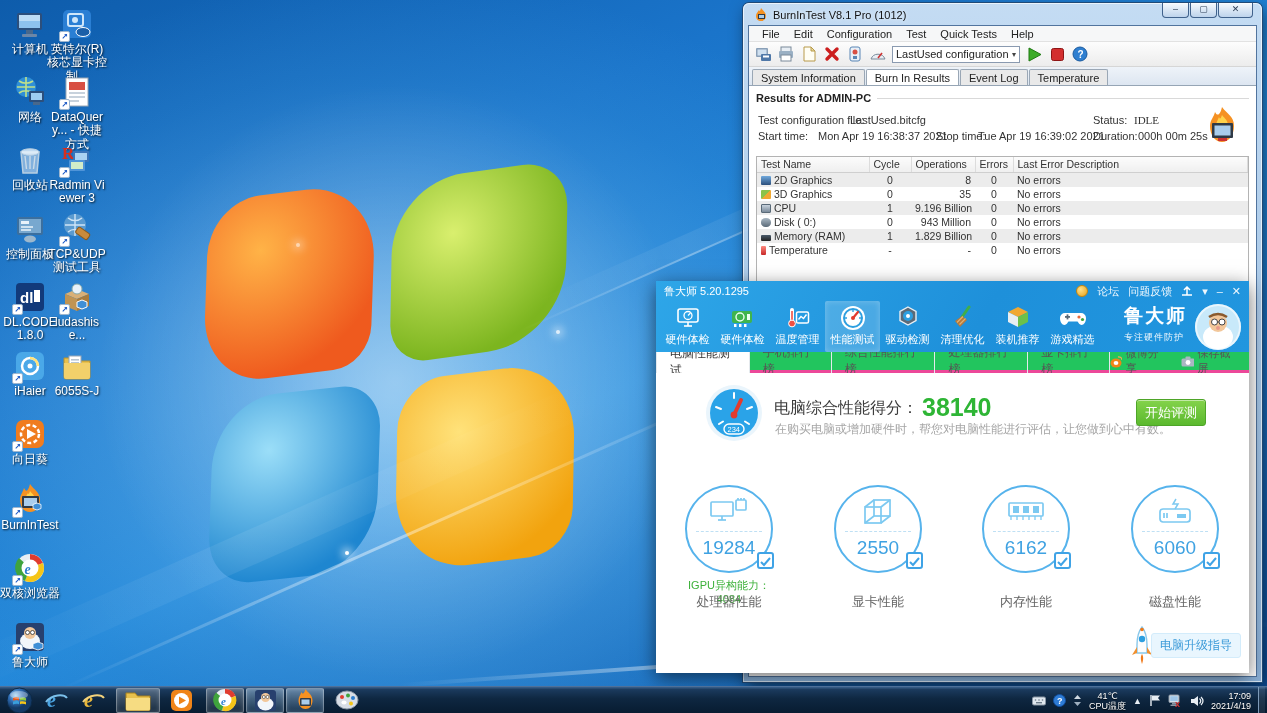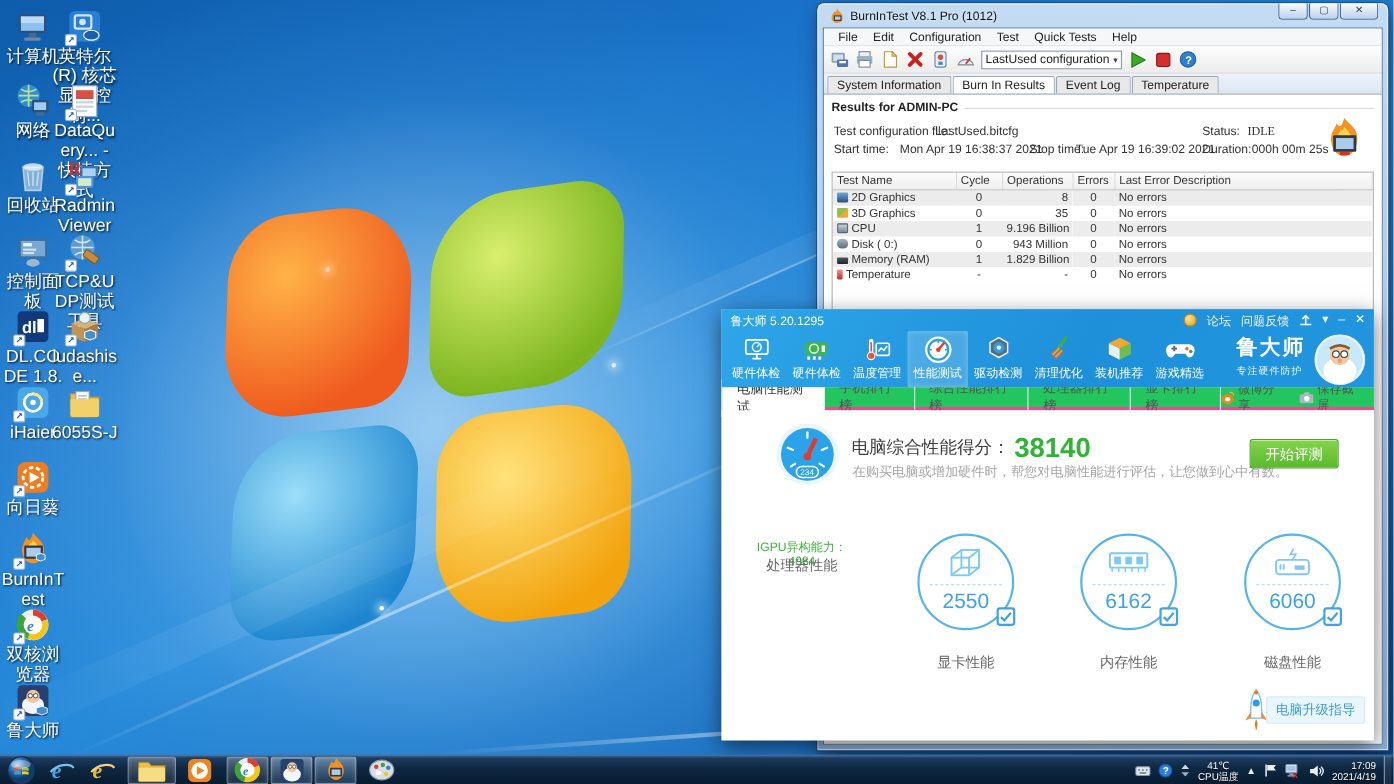--- a/index.html
+++ b/index.html
@@ -17,21 +17,21 @@
   .flag .glow { position:absolute; left:-110px; top:-90px; width:600px; height:600px; background:radial-gradient(circle, rgba(255,255,255,.38), rgba(255,255,255,.12) 45%, rgba(255,255,255,0) 70%); }
   .pane { position:absolute; }
   .pane.red    { left:4px;   top:16px;  width:168px; height:184px; border-radius:30% 42% 22% 38%; transform:skew(-4deg,-5deg); background:radial-gradient(circle at 32% 30%, #ffb347, #ef5a1e 75%); }
   .pane.green  { left:190px; top:2px;   width:176px; height:182px; border-radius:40% 26% 44% 22%; transform:skew(-3deg,-6deg); background:radial-gradient(circle at 35% 32%, #d9ef6e, #7cb51f 75%); }
   .pane.blue   { left:2px;   top:216px; width:168px; height:186px; border-radius:38% 24% 40% 26%; transform:skew(-4deg,-4deg); background:radial-gradient(circle at 34% 30%, #9bdef8, #1e86d0 78%); }
   .pane.yellow { left:188px; top:202px; width:178px; height:192px; border-radius:26% 40% 24% 42%; transform:skew(-3deg,-5deg); background:radial-gradient(circle at 35% 30%, #ffe27a, #f2a30e 78%); }
 
   
   .dicon { position:absolute; width:60px; text-align:center; cursor:default; z-index:1; }
   .dicon .ic { width:34px; height:34px; margin:0 auto; position:relative; }
-  .dicon .lbl { margin-top:2px; font-size:16px; line-height:1.12; color:#fff; text-shadow:1px 1px 2px rgba(0,0,0,.85); word-break:break-all; }
+  .dicon .lbl { margin-top:2px; font-size:12px; line-height:1.12; color:#fff; text-shadow:1px 1px 2px rgba(0,0,0,.85); word-break:break-all; }
   .sc { position:absolute; left:-1px; bottom:-1px; width:11px; height:11px; background:#fff; border:1px solid #9db6cf; border-radius:2px; font-size:8px; line-height:9px; color:#1a57c4; font-weight:bold; }
 
   
   .bit { position:absolute; left:743px; top:3px; width:519px; height:679px; z-index:2;
     border-radius:6px 6px 0 0; padding:0 5px 5px 5px;
     background:linear-gradient(180deg, rgba(205,225,245,.95), rgba(150,185,220,.9));
     box-shadow:0 0 0 1px #204a77, inset 0 0 0 1px rgba(255,255,255,.65), 3px 6px 16px rgba(0,0,0,.5); }
   .bit-titlebar { height:22px; display:flex; align-items:center; padding:2px 4px 0 6px; font-size:11px; color:#111; position:relative; }
   .bit-title { margin-left:5px; text-shadow:0 0 4px rgba(255,255,255,.9); }
   .winbtns { position:absolute; right:4px; top:0; display:flex; }
@@ -81,21 +81,21 @@
   .mascot { position:absolute; right:8px; top:23px; width:46px; height:46px; border-radius:50%; background:#c8e9fa; overflow:hidden; box-shadow:inset 0 0 0 2px rgba(255,255,255,.6); }
   .lu-tabrow { height:21px; background:#22c55e; border-bottom:3px solid #ec4899; display:flex; align-items:center; font-size:12px; color:#555; }
   .lu-tab { padding:0 13px; display:flex; align-items:center; border-right:1px solid #e4e9ed; }
   .lu-tab.active { background:#fff; color:#333; border-right:1px solid #e4e9ed; border-left:1px solid #e4e9ed; margin-bottom:-1px; }
   .lu-actions { margin-left:auto; display:flex; align-items:center; gap:16px; padding-right:12px; font-size:11px; color:#555; }
   .lu-actions .act { display:flex; align-items:center; gap:4px; }
   .lu-content { position:relative; height:300px; background:#fff; }
   .score-label { position:absolute; left:118px; top:20px; font-size:16px; color:#3d3d3d; }
   .score-value { font-size:25px; font-weight:bold; color:#2eb535; vertical-align:-3px; margin-left:4px; }
   .score-desc { position:absolute; left:119px; top:48px; font-size:12px; color:#a5a5a5; }
-  .start-btn { position:absolute; left:480px; top:26px; width:81px; height:27px; border-radius:3px; border:1px solid #4ea528;
+  .start-btn { position:absolute; left:480px; top:26px; width:70px; height:27px; border-radius:3px; border:1px solid #4ea528;
     background:linear-gradient(#84d34b,#5bb92e); color:#fff; font-size:13px; text-align:center; line-height:25px;
     box-shadow:inset 0 1px 0 rgba(255,255,255,.5); }
   .card { position:absolute; top:112px; width:92px; text-align:center; }
   .ring { width:88px; height:88px; margin:0 auto; border:2px solid #56b3ec; border-radius:50%; position:relative; background:#fff; }
   .ring .dash { position:absolute; left:9px; right:9px; top:44px; border-top:1px dashed #bfe0f4; }
   .ring .cicon { position:absolute; left:0; right:0; top:11px; display:flex; justify-content:center; }
   .ring .cval { position:absolute; left:0; right:0; top:50px; font-size:19px; color:#3fa2e2; }
   .chk { position:absolute; right:-3px; bottom:2px; width:17px; height:17px; background:#fff; border:2px solid #3fa3e6; border-radius:3px; }
   .card .extra { height:14px; margin-top:5px; font-size:11px; color:#3db13a; }
   .card .clabel { margin-top:1px; font-size:13px; color:#666; }
@@ -643,20 +643,38 @@
           <text x="23.5" y="49" font-size="7.5" fill="#fff" font-family="Liberation Sans, sans-serif"><tspan>234</tspan></text>
         </svg>
       </div>
       <div class="score-label">
         <span>电脑综合性能得分：</span><span class="score-value">38140</span>
       </div>
       <div class="score-desc">在购买电脑或增加硬件时，帮您对电脑性能进行评估，让您做到心中有数。</div>
       <div class="start-btn">开始评测</div>
 
       <div class="card" style="left:27px;">
+        <div class="ring">
+          <span class="cicon">
+              <svg width="40" height="28" fill="none" stroke="#7cc9f1" stroke-width="1.7">
+                <rect x="2" y="4" width="22" height="14" rx="1"></rect>
+                <line x1="9" y1="22" x2="17" y2="22"></line>
+                <line x1="13" y1="18" x2="13" y2="22"></line>
+                <rect x="27" y="2" width="10" height="10" rx="1"></rect>
+                <line x1="29" y1="0" x2="29" y2="2"></line>
+                <line x1="32" y1="0" x2="32" y2="2"></line>
+                <line x1="35" y1="0" x2="35" y2="2"></line>
+              </svg>
+            </span>
+          <span class="dash"></span>
+          <span class="cval">19284</span>
+          <span class="chk"><svg width="13" height="13">
+                <polyline points="2,7 5,10 11,3" stroke="#3fa3e6" stroke-width="2" fill="none"></polyline>
+              </svg></span>
+        </div>
         <div class="extra">IGPU异构能力：4084</div>
         <div class="clabel">处理器性能</div>
       </div>
       <div class="card" style="left:176px;">
         <div class="ring">
           <span class="cicon">
               <svg width="34" height="28" fill="none" stroke="#7cc9f1" stroke-width="1.7">
                 <rect x="4" y="9" width="16" height="16"></rect>
                 <rect x="13" y="2" width="16" height="16"></rect>
                 <line x1="4" y1="9" x2="13" y2="2"></line>

